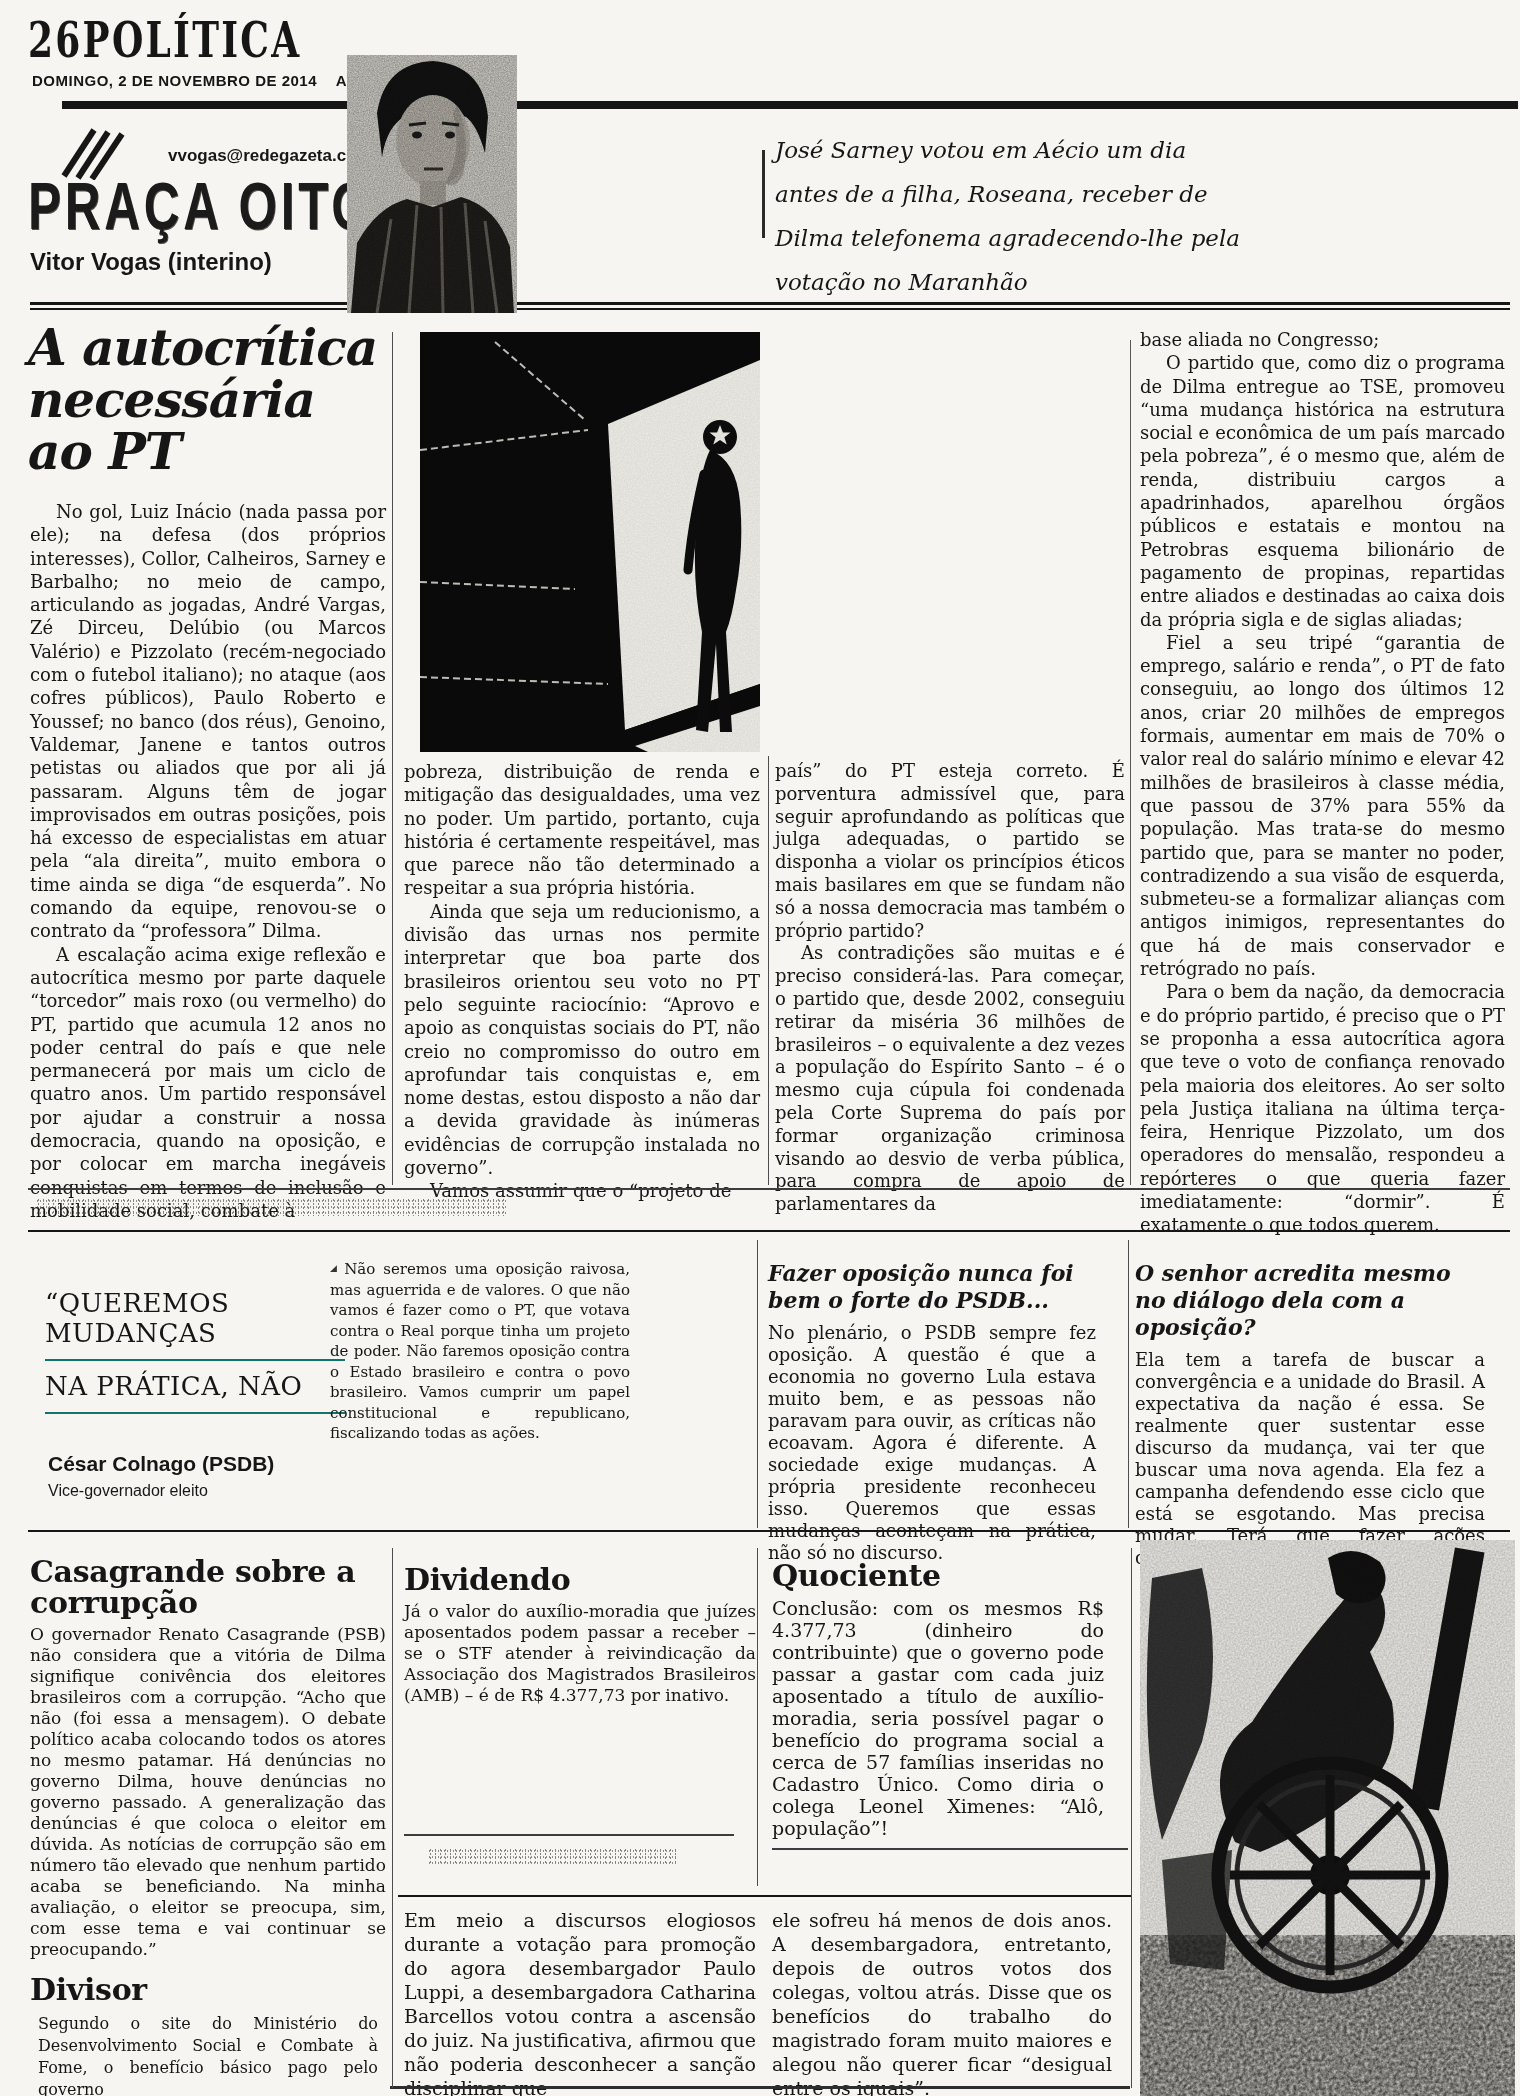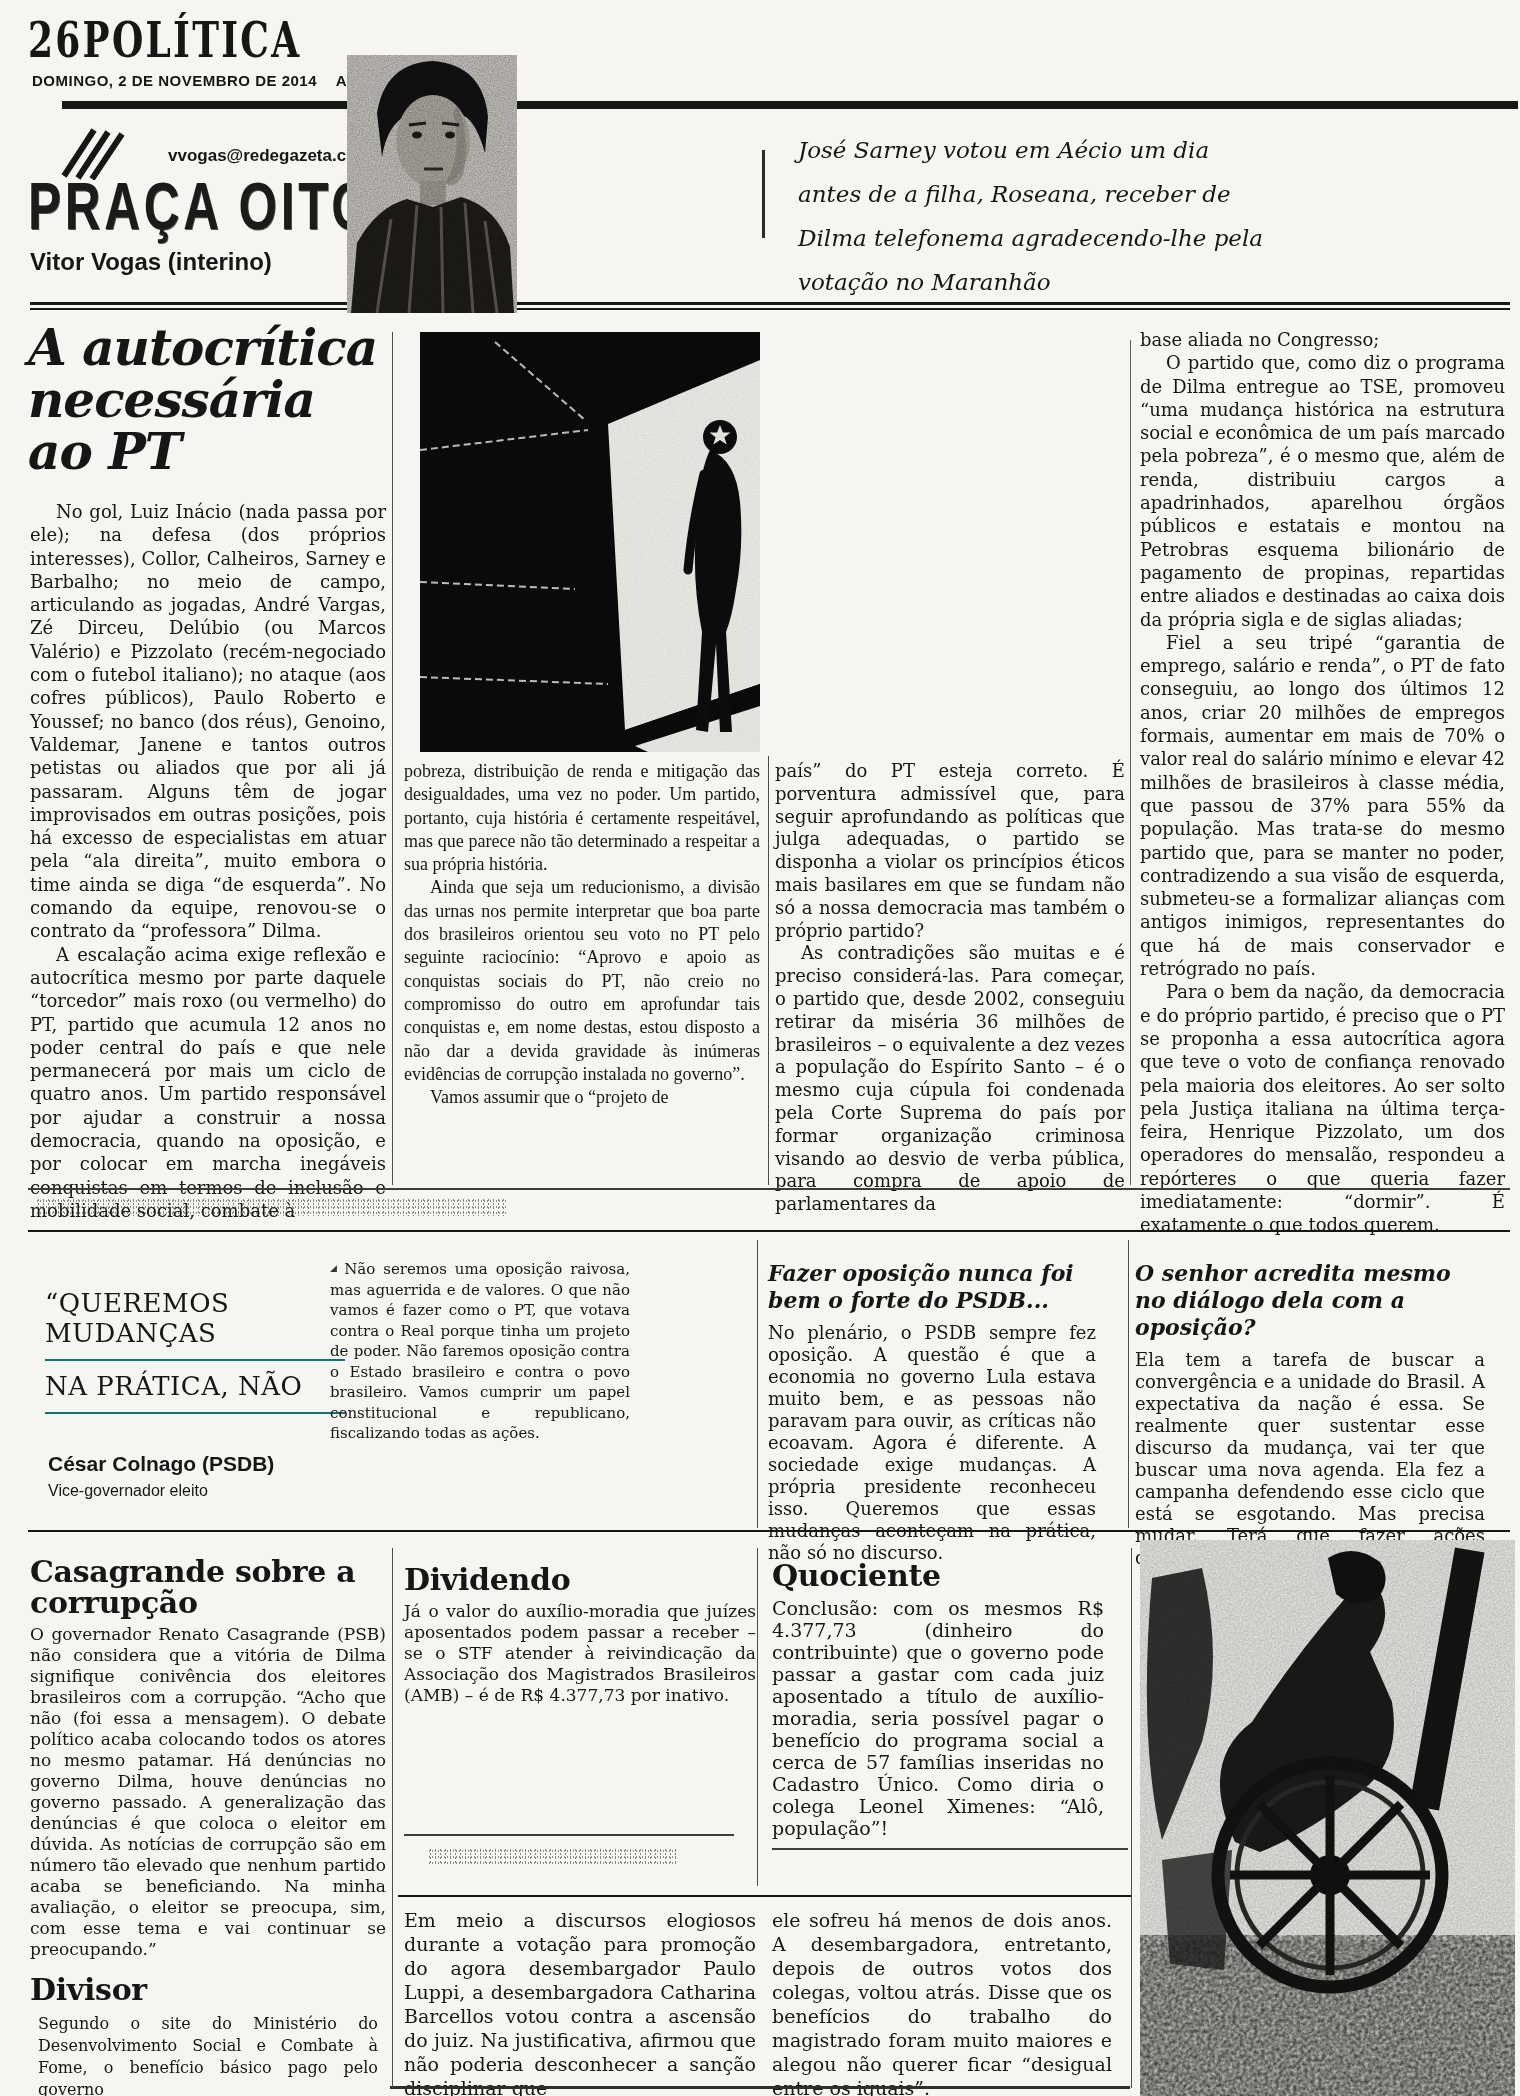--- a/index.html
+++ b/index.html
@@ -68,21 +68,21 @@
       <line x1="95" y1="68" x2="112" y2="70" stroke="#222" stroke-width="3"></line>
       <line x1="77" y1="114" x2="96" y2="114" stroke="#33302c" stroke-width="3"></line>
       <rect x="73" y="126" width="26" height="24" fill="#aeaaa2"></rect>
       <path d="M4,258 L10,188 Q30,152 60,144 L86,152 L114,142 Q150,152 163,192 L167,258 Z" fill="#22201d"></path>
       <path d="M30,258 L44,164 M62,258 L70,150 M96,258 L94,152 M126,258 L118,148 M150,258 L138,166" stroke="#847f76" stroke-width="3" fill="none" opacity=".7"></path>
       <rect width="170" height="258" filter="url(#grainA)" opacity=".45"></rect>
     </svg>
   </div>
 
   <div class="abs rule" style="left:762px;top:150px;width:3px;height:88px;background:#2a2a2a;"></div>
-  <div class="abs lede" style="left:798px;top:128px;width:470px;">José Sarney votou em Aécio um dia antes de a filha, Roseana, receber de Dilma telefonema agradecendo-lhe pela votação no Maranhão</div>
+  <div class="abs lede" style="left:775px;top:128px;width:470px;">José Sarney votou em Aécio um dia antes de a filha, Roseana, receber de Dilma telefonema agradecendo-lhe pela votação no Maranhão</div>
 
   <div class="abs headline" style="left:28px;top:322px;width:360px;">A autocrítica
 necessária
 ao PT</div>
 
   <div class="abs" style="left:420px;top:332px;width:340px;height:420px;">
     <svg width="340" height="420" viewBox="0 0 340 420">
       <defs>
         <filter id="grainB" x="0" y="0" width="100%" height="100%">
           <feTurbulence type="fractalNoise" baseFrequency="0.7" numOctaves="2" stitchTiles="stitch"></feTurbulence>
@@ -108,21 +108,21 @@
   </div>
 
   <div class="vrule" style="left:392px;top:332px;height:853px;"></div>
   <div class="vrule" style="left:768px;top:756px;height:429px;"></div>
   <div class="vrule" style="left:1130px;top:340px;height:845px;background:#5a5a5a;"></div>
 
   <div class="abs body-text" style="left:30px;top:500px;width:356px;">
     <p class="ind">No gol, Luiz Inácio (nada passa por ele); na defesa (dos próprios interesses), Collor, Calheiros, Sarney e Barbalho; no meio de campo, articulando as jogadas, André Vargas, Zé Dirceu, Delúbio (ou Marcos Valério) e Pizzolato (recém-negociado com o futebol italiano); no ataque (aos cofres públicos), Paulo Roberto e Youssef; no banco (dos réus), Genoino, Valdemar, Janene e tantos outros petistas ou aliados que por ali já passaram. Alguns têm de jogar improvisados em outras posições, pois há excesso de especialistas em atuar pela “ala direita”, muito embora o time ainda se diga “de esquerda”. No comando da equipe, renovou-se o contrato da “professora” Dilma.</p>
     <p class="ind">A escalação acima exige reflexão e autocrítica mesmo por parte daquele “torcedor” mais roxo (ou vermelho) do PT, partido que acumula 12 anos no poder central do país e que nele permanecerá por mais um ciclo de quatro anos. Um partido responsável por ajudar a construir a nossa democracia, quando na oposição, e por colocar em marcha inegáveis conquistas em termos de inclusão e mobilidade social, combate à</p>
   </div>
-  <div class="abs body-text" style="left:404px;top:760px;width:356px;font-family:Liberation Serif, serif;">
+  <div class="abs body-text" style="left:404px;top:760px;width:356px;">
     <p>pobreza, distribuição de renda e mitigação das desigualdades, uma vez no poder. Um partido, portanto, cuja história é certamente respeitável, mas que parece não tão determinado a respeitar a sua própria história.</p>
     <p class="ind">Ainda que seja um reducionismo, a divisão das urnas nos permite interpretar que boa parte dos brasileiros orientou seu voto no PT pelo seguinte raciocínio: “Aprovo e apoio as conquistas sociais do PT, não creio no compromisso do outro em aprofundar tais conquistas e, em nome destas, estou disposto a não dar a devida gravidade às inúmeras evidências de corrupção instalada no governo”.</p>
     <p class="ind">Vamos assumir que o “projeto de</p>
   </div>
   <div class="abs body-text" style="left:775px;top:760px;width:350px;line-height:22.8px;">
     <p>país” do PT esteja correto. É porventura admissível que, para seguir aprofundando as políticas que julga adequadas, o partido se disponha a violar os princípios éticos mais basilares em que se fundam não só a nossa democracia mas também o próprio partido?</p>
     <p class="ind">As contradições são muitas e é preciso considerá-las. Para começar, o partido que, desde 2002, conseguiu retirar da miséria 36 milhões de brasileiros – o equivalente a dez vezes a população do Espírito Santo – é o mesmo cuja cúpula foi condenada pela Corte Suprema do país por formar organização criminosa visando ao desvio de verba pública, para compra de apoio de parlamentares da</p>
   </div>
   <div class="abs body-text" style="left:1140px;top:328px;width:365px;">
     <p>base aliada no Congresso;</p>

